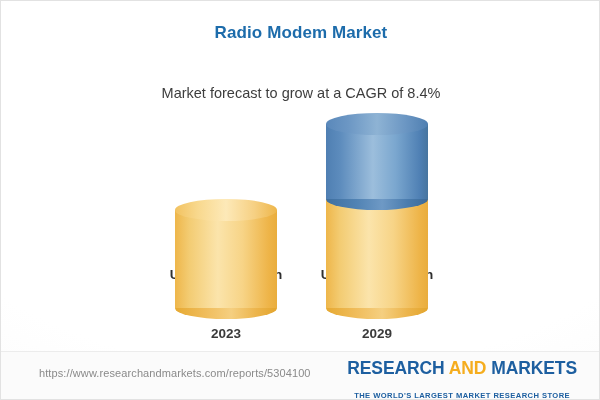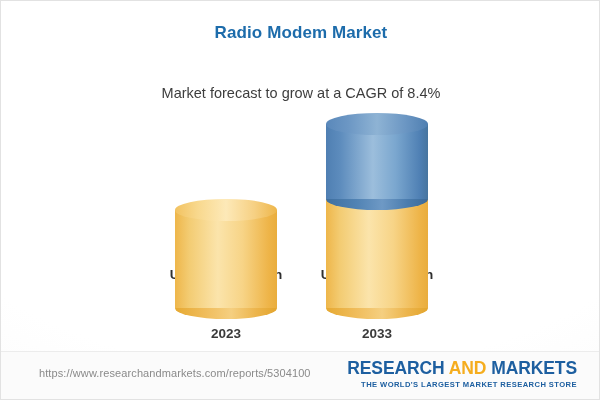--- a/index.html
+++ b/index.html
@@ -190,39 +190,39 @@
     top: 15px;
     font-size: 11px;
     color: #8a8a8a;
     letter-spacing: 0.1px;
     text-align: center;
   }
   #brand-logo {
     position: absolute;
     right: 22px;
     top: 7px;
-    text-align: right;
+    text-align: center;
   }
   #logo-wordmark {
     font-size: 17.5px;
     font-weight: bold;
     letter-spacing: -0.1px;
     line-height: 19px;
     white-space: nowrap;
   }
   .logo-research, .logo-markets { color: #1d5fa0; }
   .logo-and { color: #f5ad1e; }
   #logo-tagline {
     font-size: 7.6px;
     font-weight: bold;
     color: #1d5fa0;
     letter-spacing: 0.42px;
     line-height: 11px;
     white-space: nowrap;
-    margin-top: 1px;
+    margin-top: 12px;
   }
 </style>
 </head>
 <body>
 
 <div id="infographic">
 
   <div id="chart-title">Radio Modem Market</div>
 
   <div id="chart-subtitle">Market forecast to grow at a CAGR of 8.4%</div>
@@ -258,21 +258,21 @@
           <div class="cyl-body" style="top:0; bottom:0;"></div>
         </div>
 
         <div class="cyl-seg seg-blue" style="bottom:109px; height:86px;">
           <div class="cyl-cap cyl-cap-bottom" style="bottom:-11px;"></div>
           <div class="cyl-body" style="top:11px; bottom:0;"></div>
           <div class="cyl-cap cyl-cap-top" style="top:0;"></div>
         </div>
       </div>
 
-      <div class="category-label" style="left:-29px; bottom:-33px;">2033</div>
+      <div class="category-label" style="left:-29px; bottom:-33px;">2029</div>
     </div>
 
   </div>
 
   <div id="footer">
     <div id="source-url">https://www.researchandmarkets.com/reports/5304100</div>
 
     <div id="brand-logo">
       <div id="logo-wordmark">
         <span class="logo-research">RESEARCH</span><span> </span><span class="logo-and">AND</span><span> </span><span class="logo-markets">MARKETS</span>

